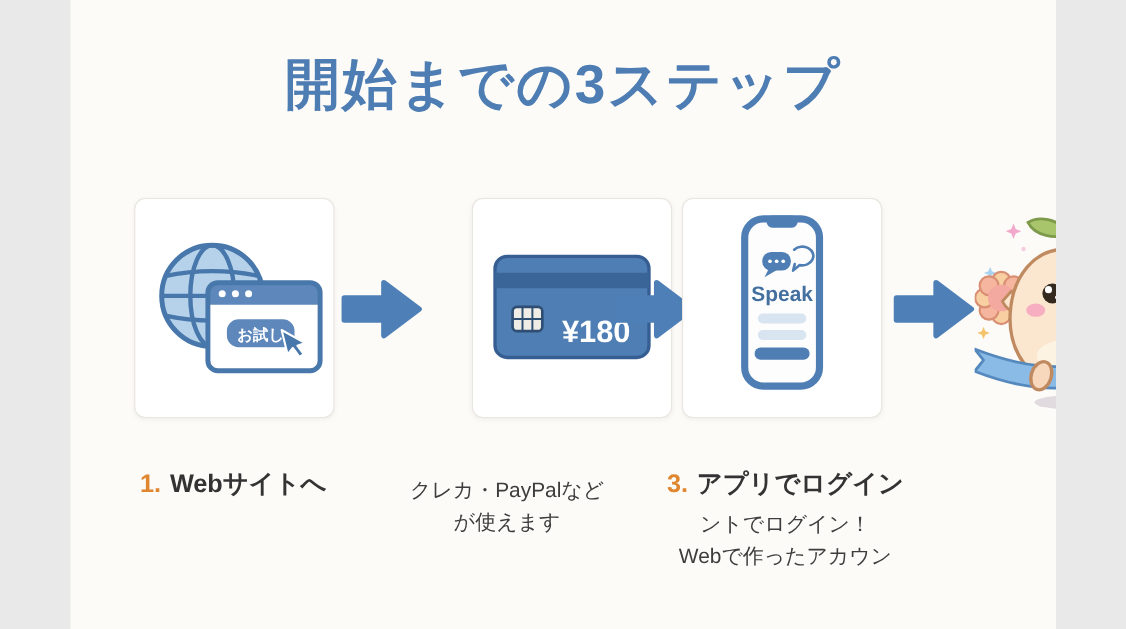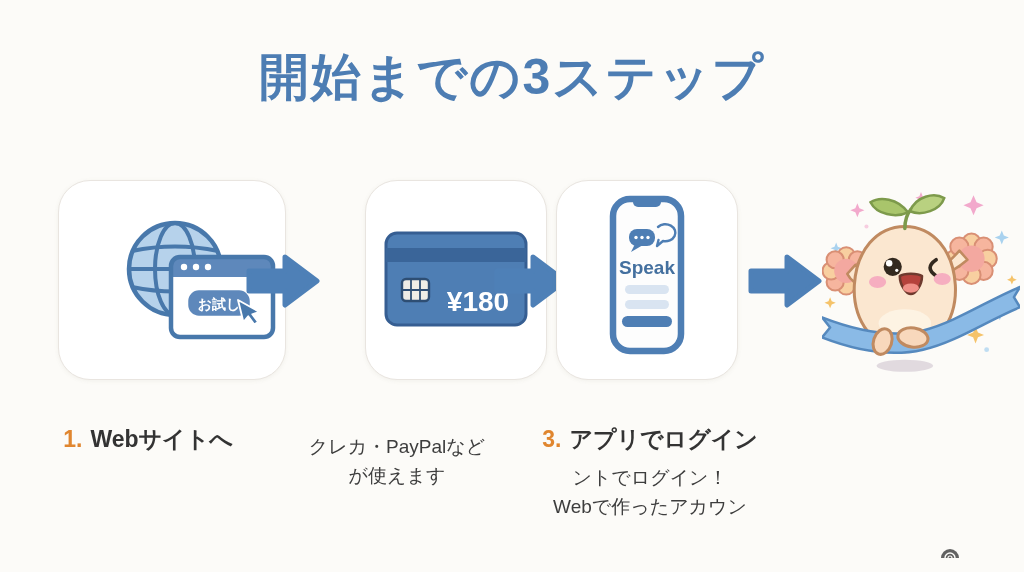--- a/index.html
+++ b/index.html
@@ -1,25 +1,25 @@
 <!DOCTYPE html>
 <html><head>
 <meta charset="utf-8">
 <style>
   html,body{margin:0;padding:0;background:#e9e9e9;}
   body{display:flex;justify-content:center;align-items:flex-start;font-family:"Liberation Sans","DejaVu Sans",sans-serif;}
-  .slide{position:relative;width:1024px;height:572px;background:#FCFBF8;overflow:hidden;}
+  .slide{position:relative;width:896px;height:572px;background:#FCFBF8;overflow:hidden;}
 
   .title{position:absolute;left:0;top:44px;width:100%;text-align:center;
          font-size:50px;font-weight:700;color:#4D7DB3;letter-spacing:2px;}
 
   .card{position:absolute;top:180px;width:180px;height:198px;background:#FFFFFF;
-        border:1px solid #E9E5E0;border-radius:32px;box-shadow:0 1px 4px rgba(120,110,95,.08);}
+        border:1px solid #E9E5E0;border-radius:10px;box-shadow:0 1px 4px rgba(120,110,95,.08);}
   .card svg{display:block;width:100%;height:100%;}
-  #card1{left:58px;padding-left:46px;} #card2{left:317px;margin-left:48px;} #card3{left:556px;}
+  #card1{left:58px;} #card2{left:317px;margin-left:48px;} #card3{left:556px;}
 
   .arrow{position:absolute;top:249px;width:76px;height:64px;}
   #arrow1{left:245px;} #arrow2{left:493px;} #arrow3{left:747px;}
 
   .mascot{position:absolute;left:822px;top:182px;width:198px;height:204px;}
 
   .step-label{position:absolute;top:396px;text-align:center;color:#3A3A3A;margin-top:28px;}
   #label1{left:38px;width:220px;} #label2{left:287px;width:220px;} #label3{left:527px;width:246px;}
   .step-heading{font-size:23px;font-weight:700;color:#333333;white-space:nowrap;}
   .step-num{color:#E0862F;margin-right:8px;}

